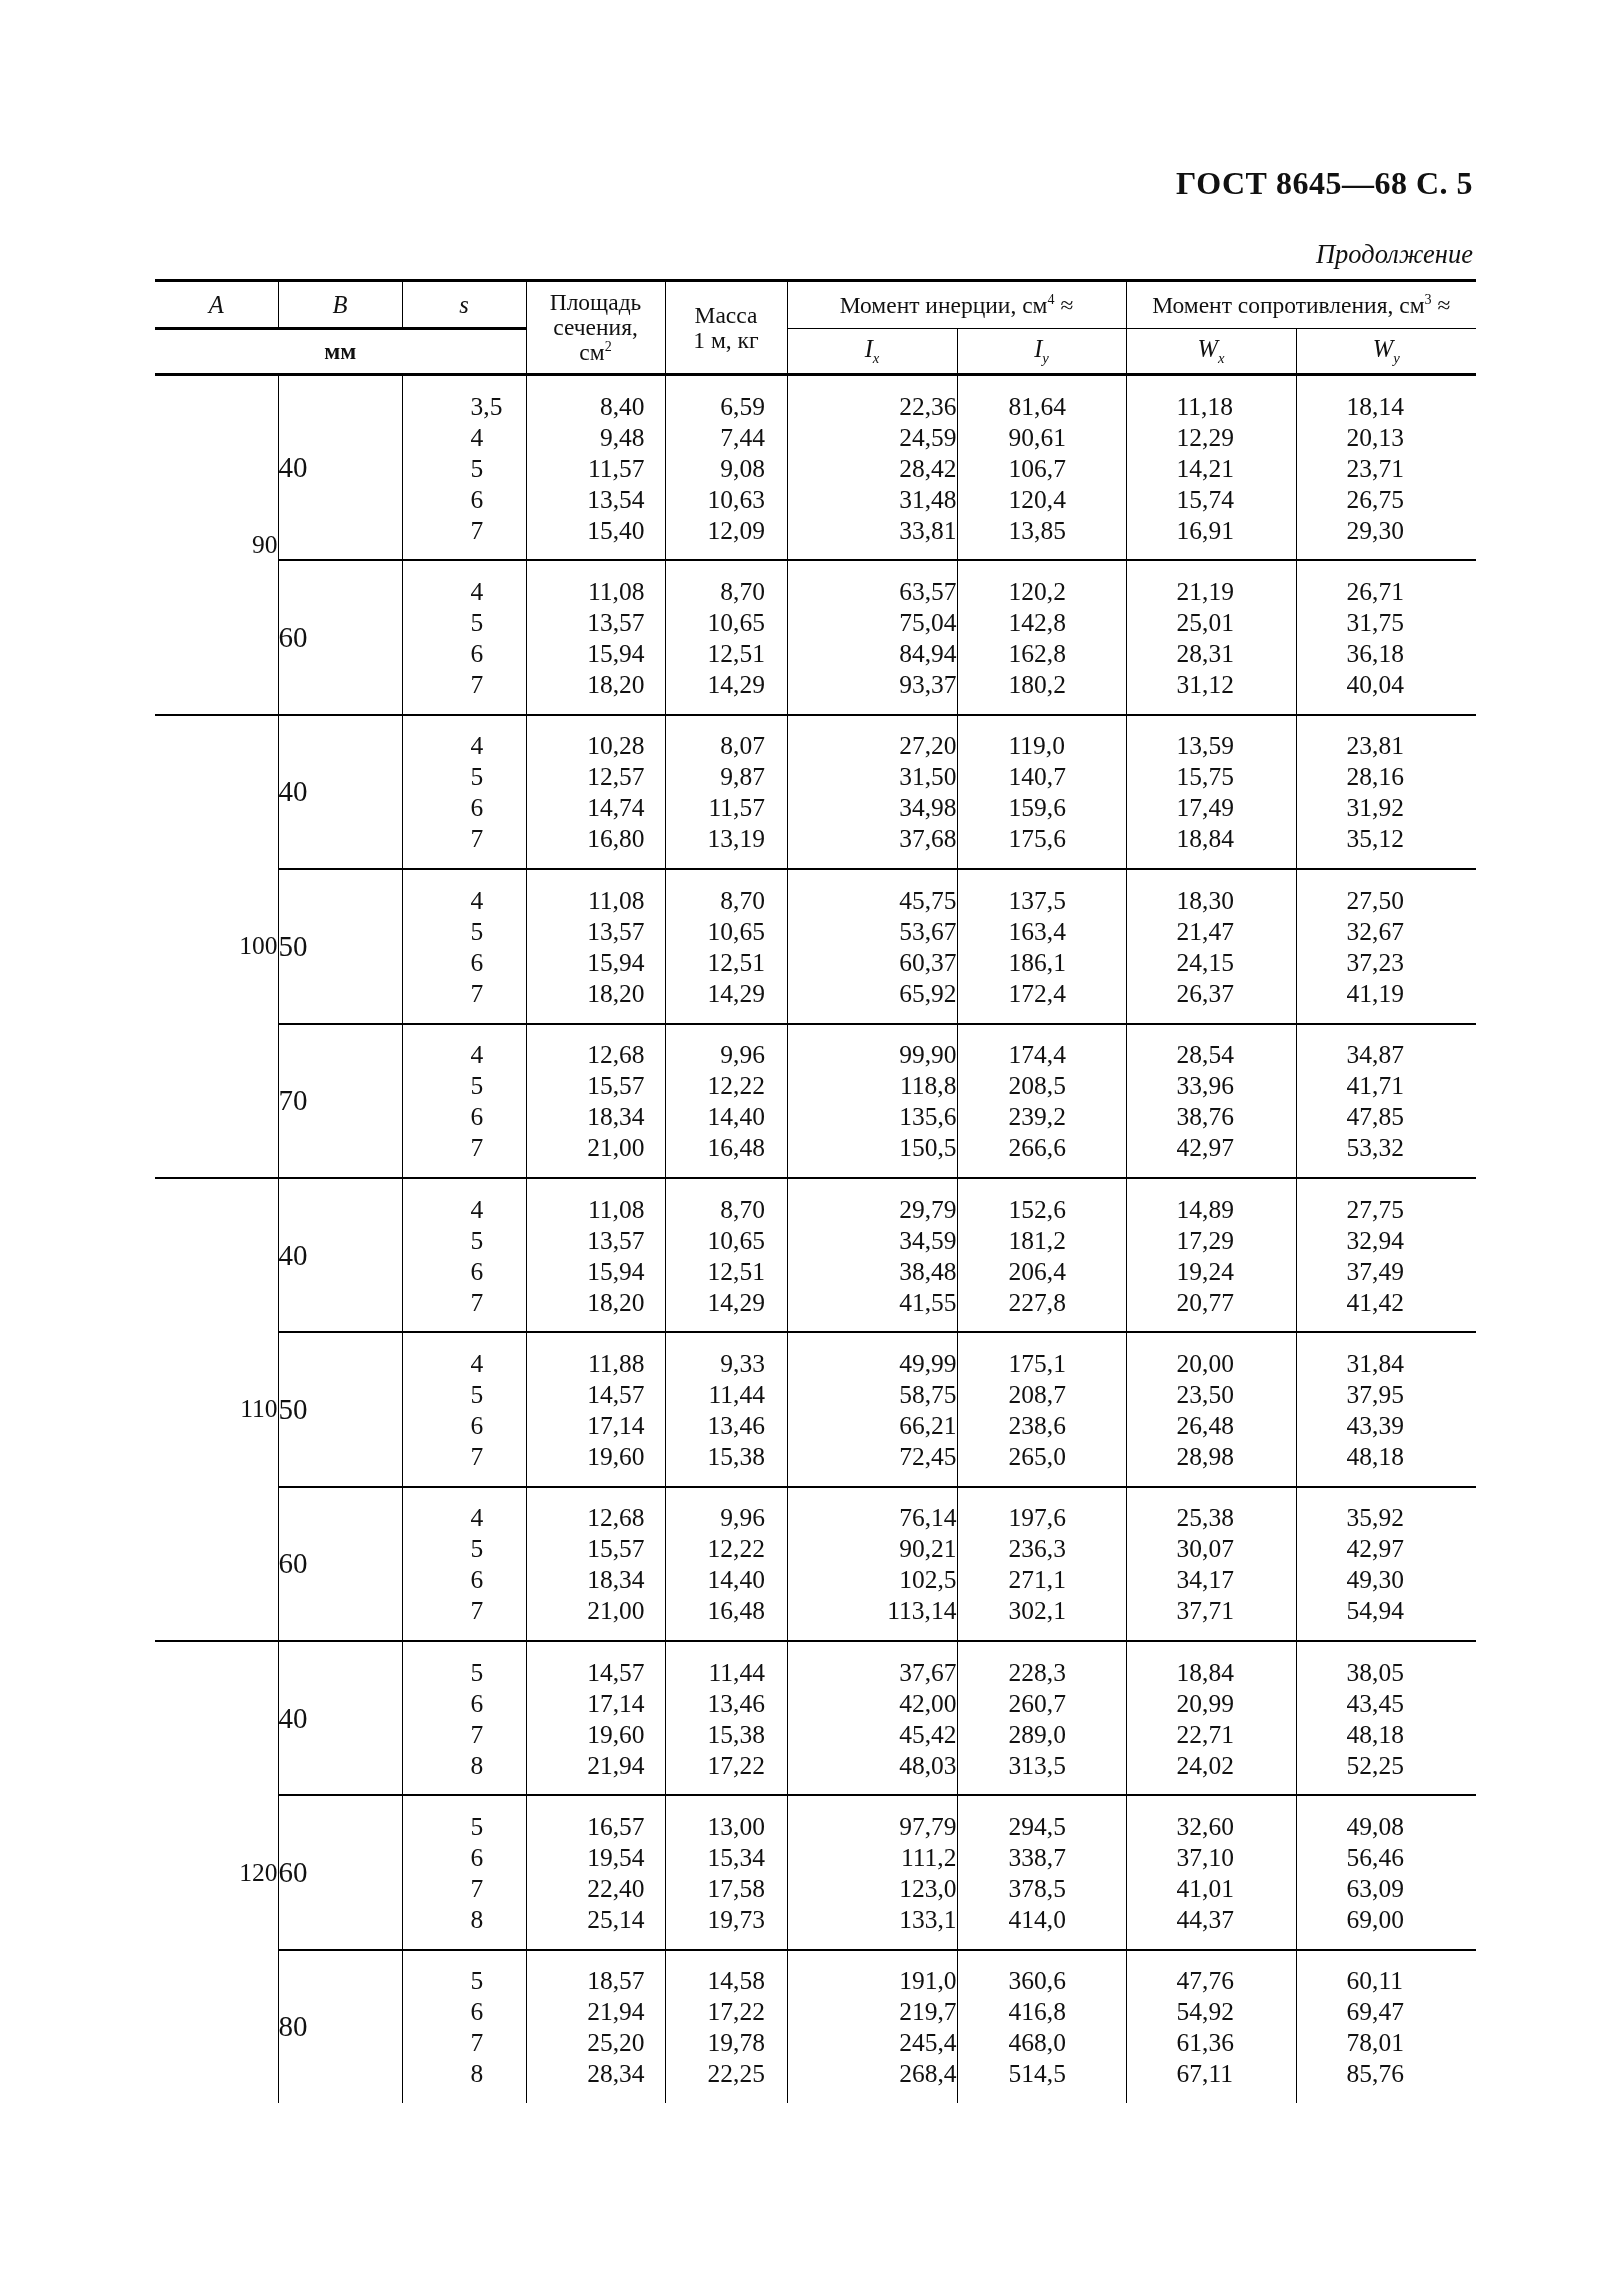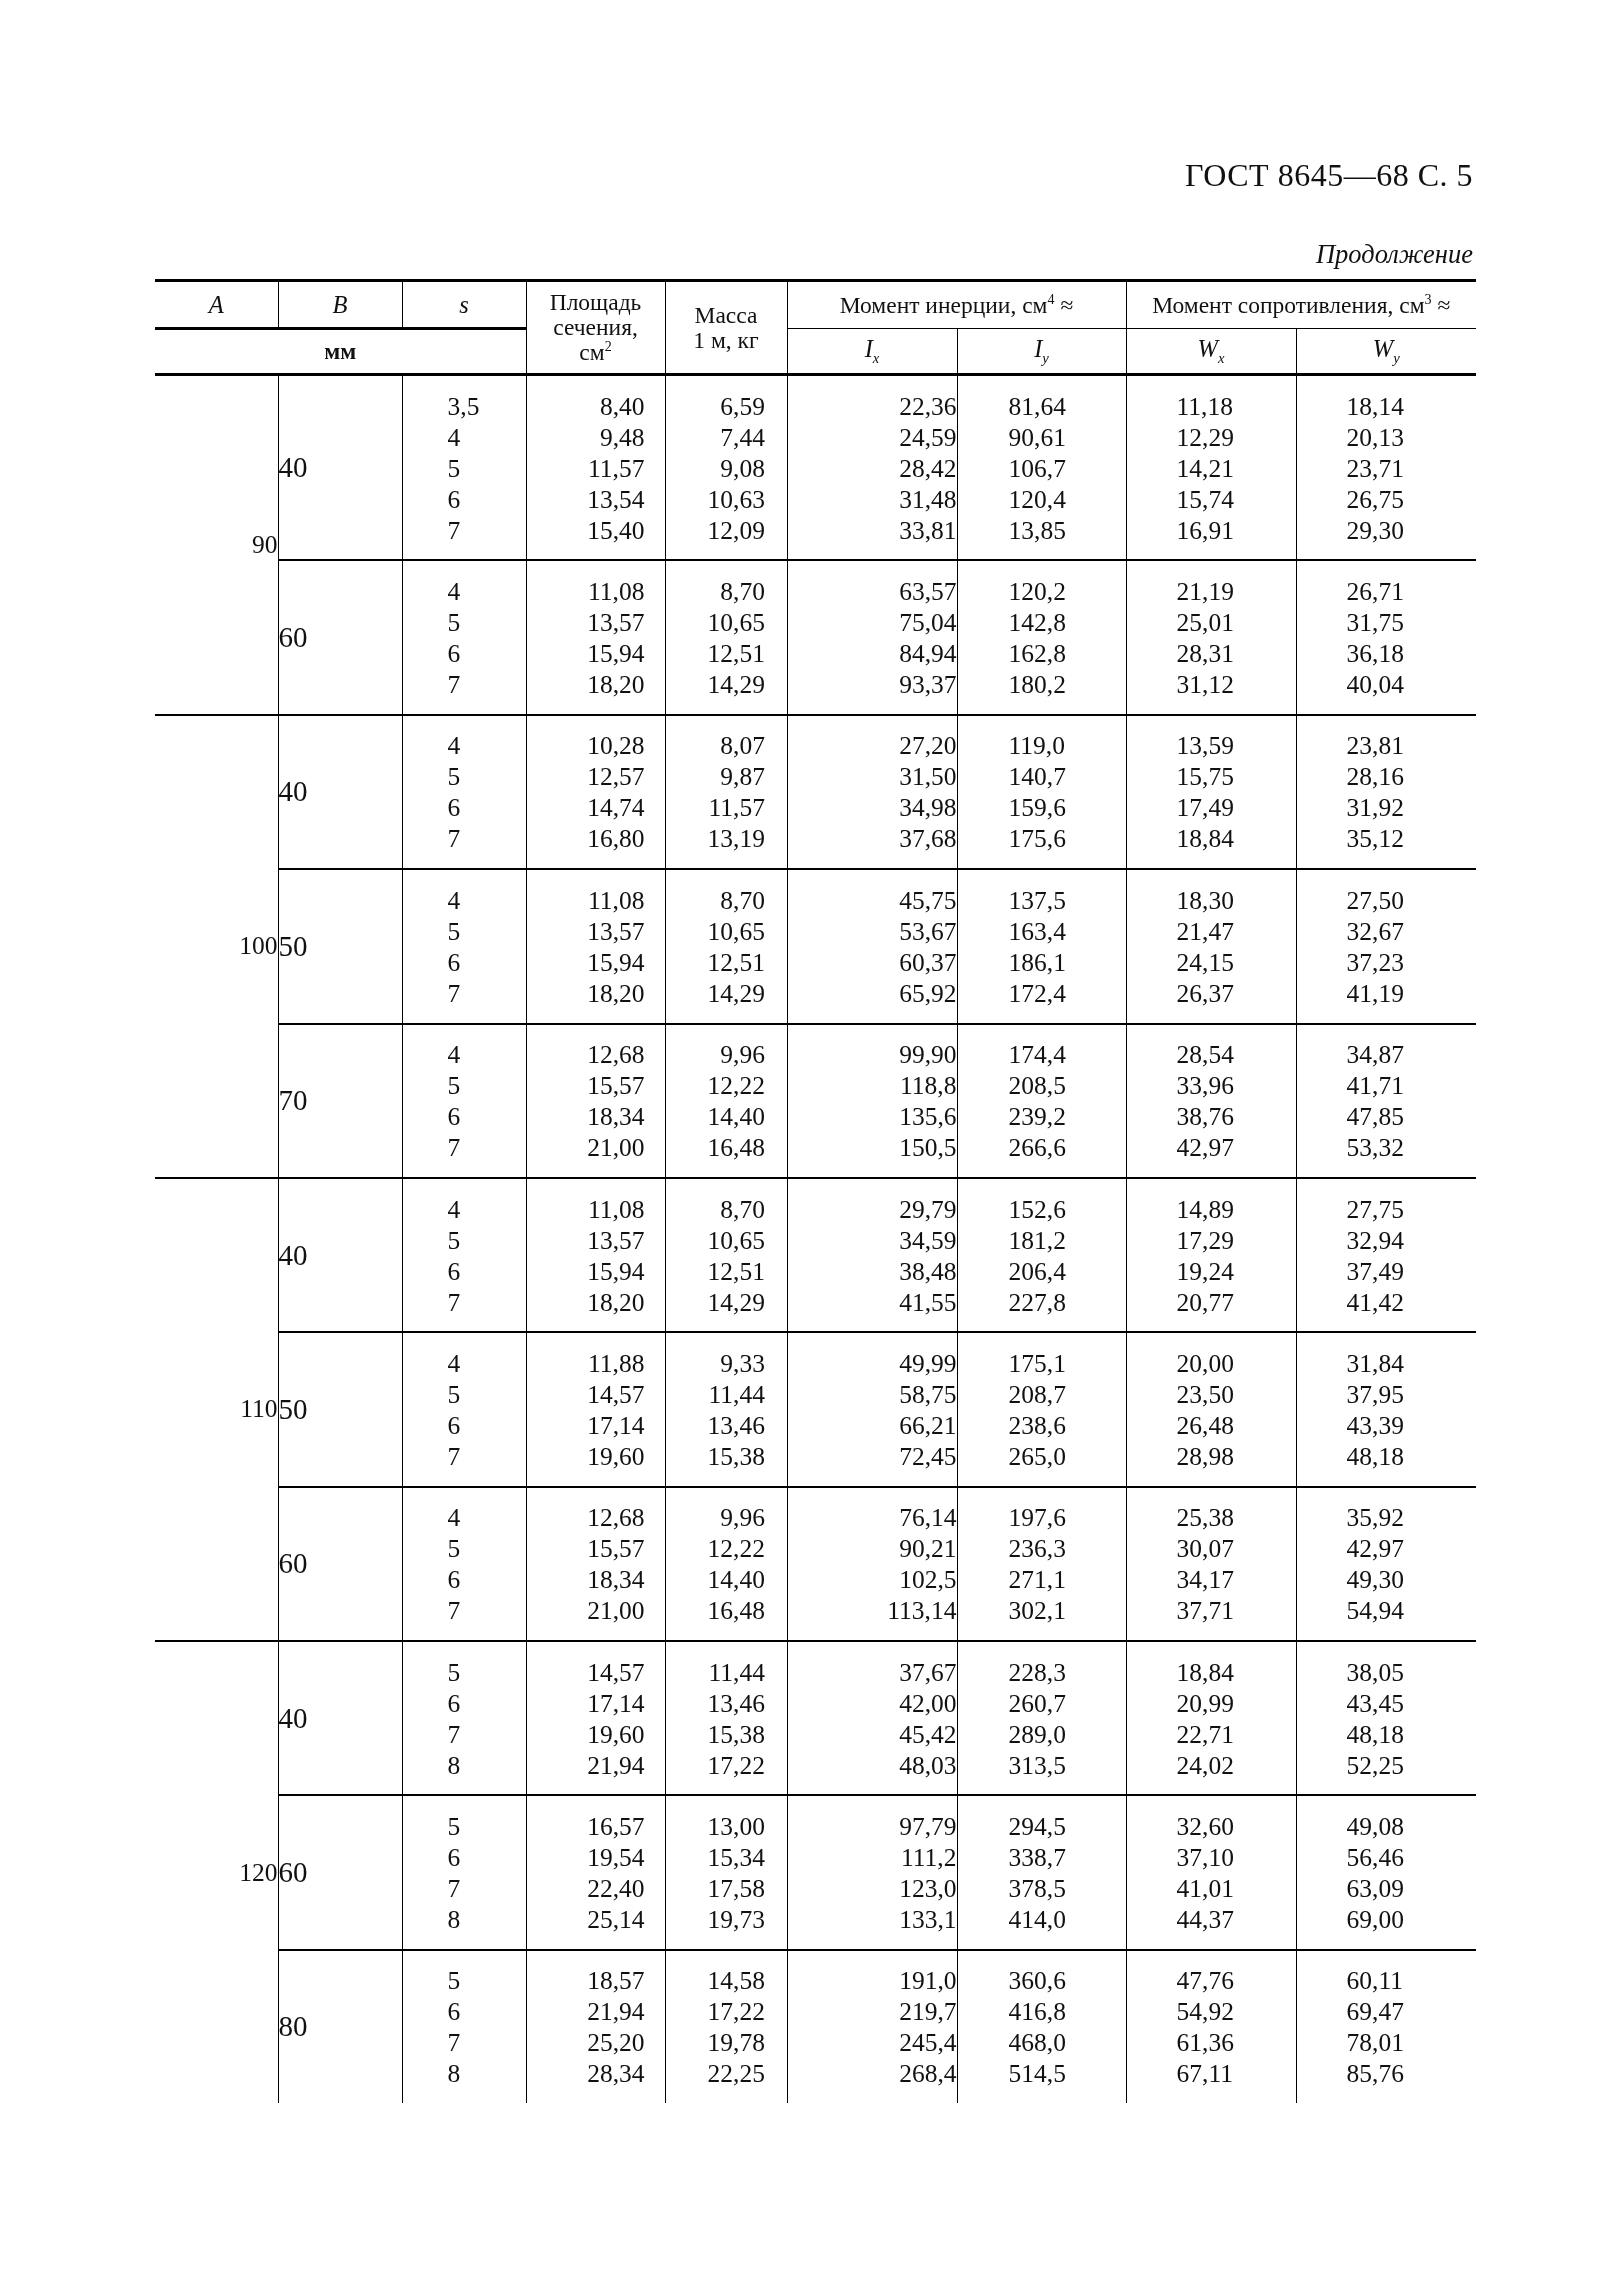--- a/index.html
+++ b/index.html
@@ -1,18 +1,18 @@
 <!DOCTYPE html>
 <html><head>
 <meta charset="utf-8">
 <style>
   html, body { margin: 0; padding: 0; background: #ffffff; }
   body { width: 1620px; height: 2293px; position: relative; overflow: hidden;
          font-family: "Liberation Serif", "DejaVu Serif", serif; color: #111; }
-  .page-header { position: absolute; top: 157px; right: 147px; font-weight: normal; font-size: 32px; letter-spacing: 0.5px; }
+  .page-header { position: absolute; top: 165px; right: 147px; font-weight: bold; font-size: 32px; letter-spacing: 0.5px; }
   .continuation { position: absolute; top: 239px; right: 147px; font-style: italic; font-size: 26.5px; }
   table.gost { position: absolute; left: 155px; top: 279px; width: 1321px; border-collapse: collapse; table-layout: fixed; font-size: 25.5px; }
   table.gost col.c-a { width: 123px; }
   table.gost col.c-b { width: 124px; }
   table.gost col.c-s { width: 124px; }
   table.gost col.c-area { width: 139px; }
   table.gost col.c-mass { width: 122px; }
   table.gost col.c-ix { width: 170px; }
   table.gost col.c-iy { width: 169px; }
   table.gost col.c-wx { width: 170px; }
@@ -27,21 +27,21 @@
   table.gost th.last, table.gost td.last { border-right: none; }
   sub, sup { font-size: 60%; }
   table.gost td { border-left: 1.5px solid #000; border-right: 1.5px solid #000; padding: 0; vertical-align: middle; }
   table.gost td.a-cell { border-left: none; text-align: center; font-size: 25.5px; }
   table.gost td.b-cell { text-align: left; font-size: 29px; border-top: 2.9px solid #000; }
   table.gost td.group { border-top: 2.9px solid #000; }
   table.gost tr.block-start td.a-cell { border-top: 2.9px solid #000; text-align: right; }
   table.gost tr.block-start td { border-top: 2.9px solid #000; }
   .stack { display: flex; flex-direction: column; justify-content: center; padding: 14.7px 0 13.7px 0; }
   .stack span { display: block; height: 31px; line-height: 31px; white-space: nowrap; }
-  .col-s .stack { padding-left: 0; }
+  .col-s .stack { padding-left: 0; margin-left: 23px; }
   .col-s .stack span { text-align: left; padding-left: 45px; }
   .col-num .stack span { text-align: right; }
   .col-area .stack span { padding-right: 20px; }
   .col-mass .stack span { padding-right: 21.6px; }
   .col-ix .stack span { text-align: right; padding-left: 54px; }
   .col-iy .stack span { text-align: left; padding-left: 51px; }
   .col-wx .stack span { text-align: left; padding-left: 50px; }
   .col-wy .stack span { text-align: left; padding-left: 50px; }
 </style>
 </head>

